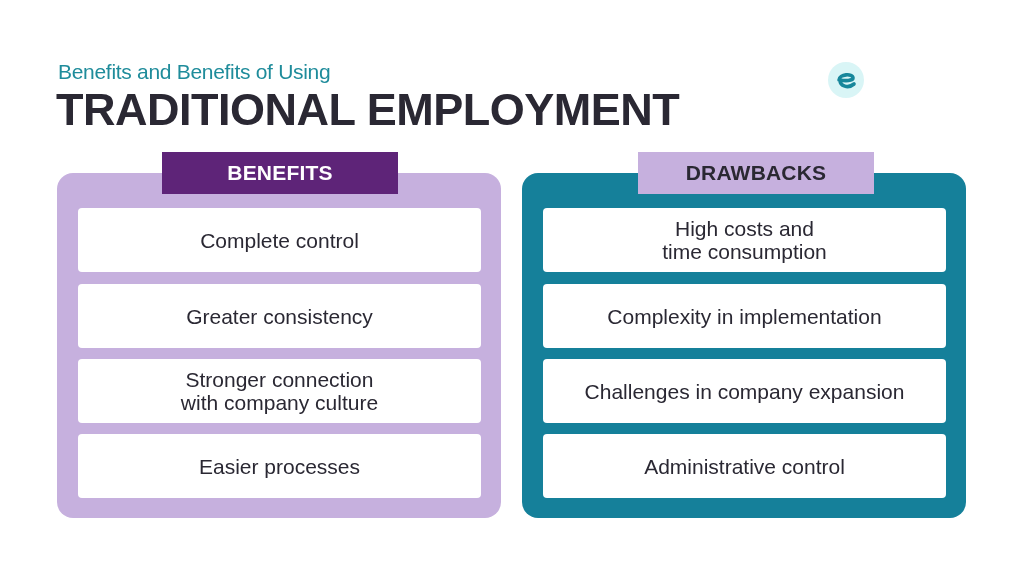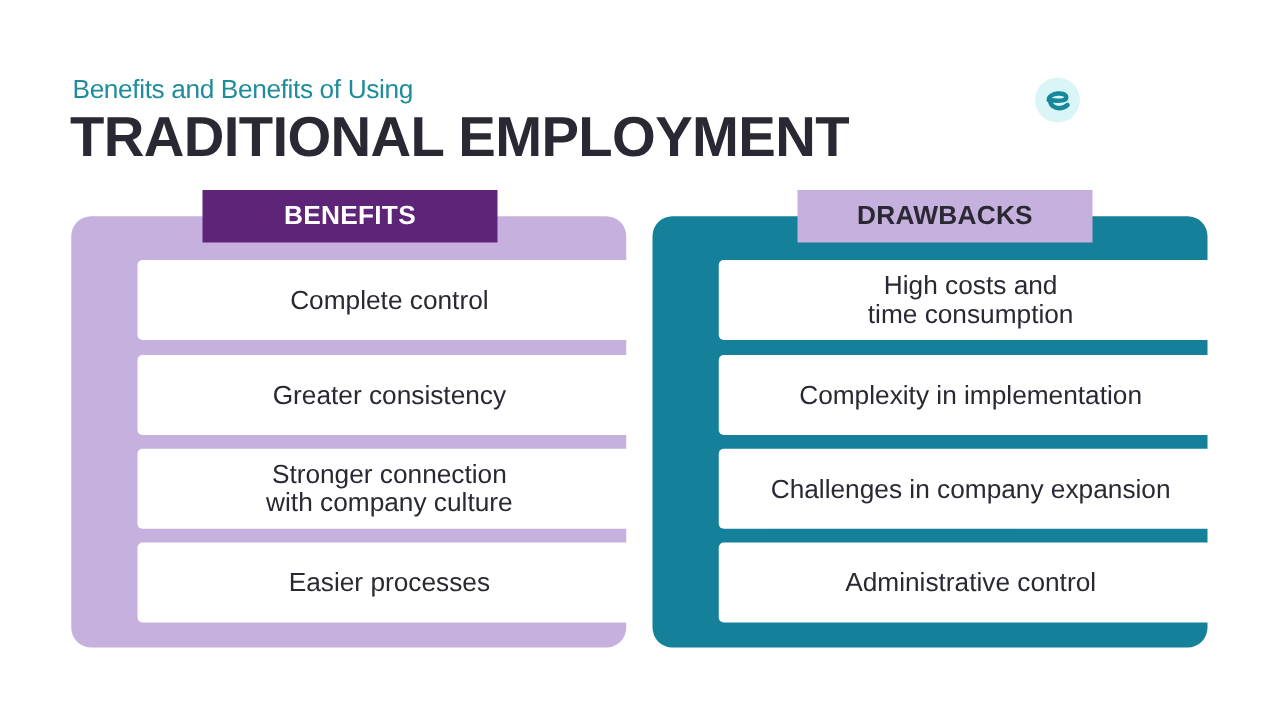--- a/index.html
+++ b/index.html
@@ -36,21 +36,21 @@
     font-size: 21px; font-weight: bold; letter-spacing: 0.2px;
   }
   .panel-header.benefits { left: 162px; background: #5e2478; color: #ffffff; }
   .panel-header.drawbacks { left: 626px; background: #c6b0de; color: #2a2833; margin-left: 12px; }
 
   .card {
     position: absolute; width: 403px; height: 64px;
     background: #ffffff; border-radius: 4px;
     display: flex; align-items: center; justify-content: center;
     text-align: center; font-size: 21px; line-height: 23px; color: #2a2833;
-    white-space: pre-line; padding: 0 8px; margin-left: 32px;
+    white-space: pre-line; padding: 0 8px;
   }
 </style>
 </head>
 <body>
 
 <div class="subtitle">Benefits and Benefits of Using</div>
 <div class="title">TRADITIONAL EMPLOYMENT</div>
 
 <div class="logo">
   <div class="logo-mark">

